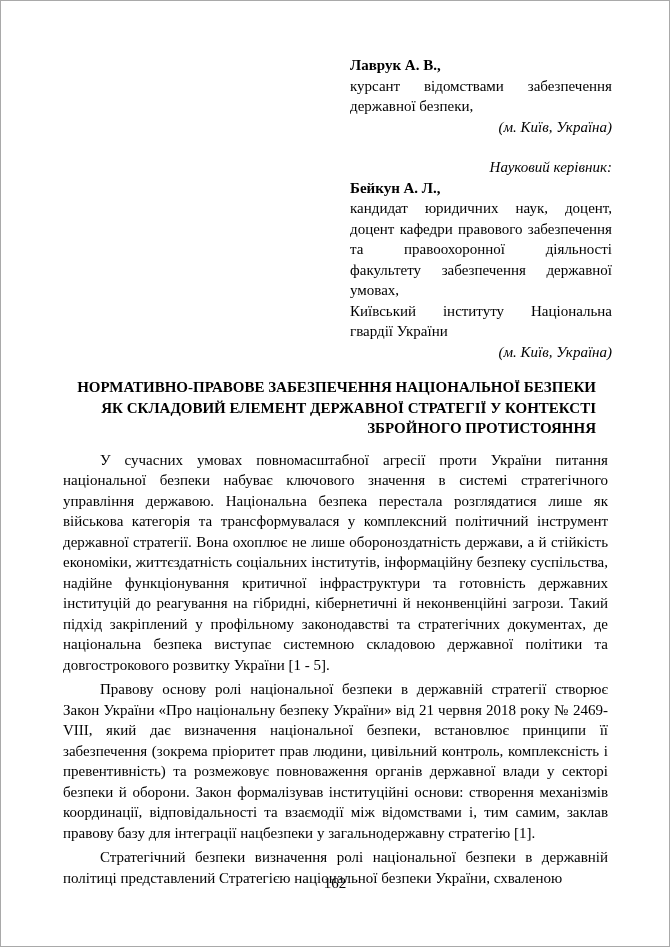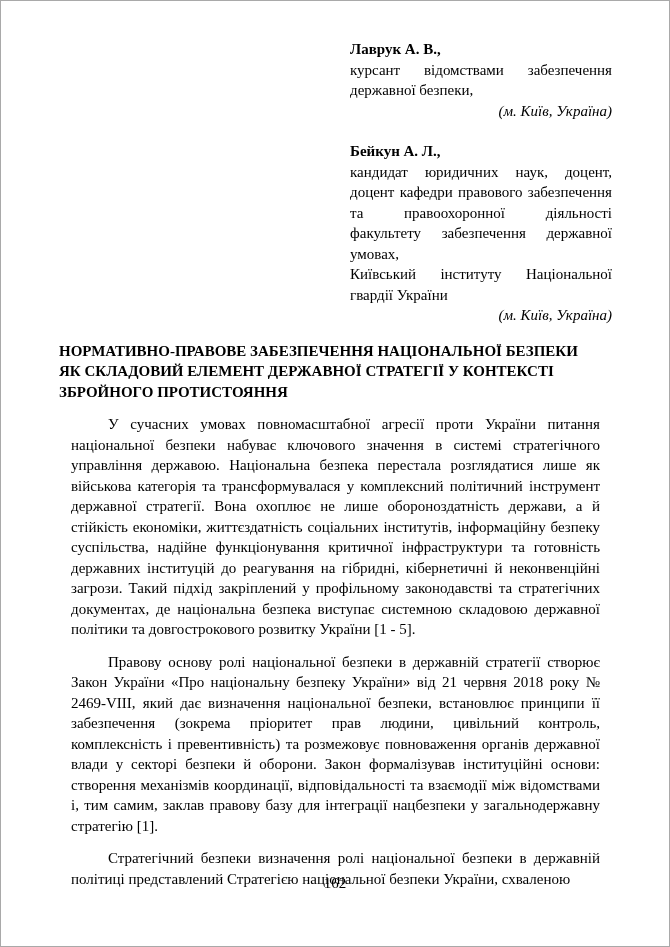--- a/index.html
+++ b/index.html
@@ -7,21 +7,21 @@
     padding: 0;
     background: #ffffff;
   }
   .page {
     position: relative;
     width: 670px;
     height: 947px;
     box-sizing: border-box;
     background: #ffffff;
     border: 1px solid #a9a9a9;
-    padding: 38px 57px 0 58px;
+    padding: 54px 57px 0 58px;
     font-family: "Liberation Serif", "DejaVu Serif", serif;
     font-size: 15px;
     line-height: 20.5px;
     color: #000000;
     overflow: hidden;
   }
   .author-block {
     width: 262px;
     margin-left: auto;
     text-align: justify;
@@ -35,27 +35,27 @@
     text-align: right;
   }
   .supervisor-block {
     margin-top: 20px;
   }
   .article-title {
     margin: 15px 16px 0 0;
     font-size: 15px;
     line-height: 20.5px;
     font-weight: bold;
-    text-align: left;
+    text-align: right;
   }
   .body-text {
     margin-top: 11px;
   }
   .body-text p {
-    margin: 12px;
+    margin: 4px;
     text-align: justify;
     text-indent: 37px;
   }
   .page-number {
     position: absolute;
     left: 0;
     top: 872px;
     width: 100%;
     text-align: center;
     font-size: 15px;
@@ -66,23 +66,24 @@
 
 <div class="page">
 
   <div class="author-block">
     <div class="name">Лаврук А. В.,</div>
     <div class="just">курсант відомствами забезпечення державної безпеки,</div>
     <div class="italic">(м. Київ, Україна)</div>
   </div>
 
   <div class="author-block supervisor-block">
+    <div class="italic">Науковий керівник:</div>
     <div class="name">Бейкун А. Л.,</div>
     <div class="just">кандидат юридичних наук, доцент, доцент кафедри правового забезпечення та правоохоронної діяльності факультету забезпечення державної умовах,</div>
-    <div class="just">Київський інституту Національної гвардії України</div>
+    <div class="just">Київський інституту Національна гвардії України</div>
     <div class="italic">(м. Київ, Україна)</div>
   </div>
 
   <h1 class="article-title">НОРМАТИВНО-ПРАВОВЕ ЗАБЕЗПЕЧЕННЯ НАЦІОНАЛЬНОЇ БЕЗПЕКИ ЯК СКЛАДОВИЙ ЕЛЕМЕНТ ДЕРЖАВНОЇ СТРАТЕГІЇ У КОНТЕКСТІ ЗБРОЙНОГО ПРОТИСТОЯННЯ</h1>
 
   <div class="body-text">
     <p>У сучасних умовах повномасштабної агресії проти України питання національної безпеки набуває ключового значення в системі стратегічного управління державою. Національна безпека перестала розглядатися лише як військова категорія та трансформувалася у комплексний політичний інструмент державної стратегії. Вона охоплює не лише обороноздатність держави, а й стійкість економіки, життєздатність соціальних інститутів, інформаційну безпеку суспільства, надійне функціонування критичної інфраструктури та готовність державних інституцій до реагування на гібридні, кібернетичні й неконвенційні загрози. Такий підхід закріплений у профільному законодавстві та стратегічних документах, де національна безпека виступає системною складовою державної політики та довгострокового розвитку України [1 - 5].</p>
     <p>Правову основу ролі національної безпеки в державній стратегії створює Закон України «Про національну безпеку України» від 21 червня 2018 року № 2469-VIII, який дає визначення національної безпеки, встановлює принципи її забезпечення (зокрема пріоритет прав людини, цивільний контроль, комплексність і превентивність) та розмежовує повноваження органів державної влади у секторі безпеки й оборони. Закон формалізував інституційні основи: створення механізмів координації, відповідальності та взаємодії між відомствами і, тим самим, заклав правову базу для інтеграції нацбезпеки у загальнодержавну стратегію [1].</p>
     <p>Стратегічний безпеки визначення ролі національної безпеки в державній політиці представлений Стратегією національної безпеки України, схваленою</p>
   </div>

